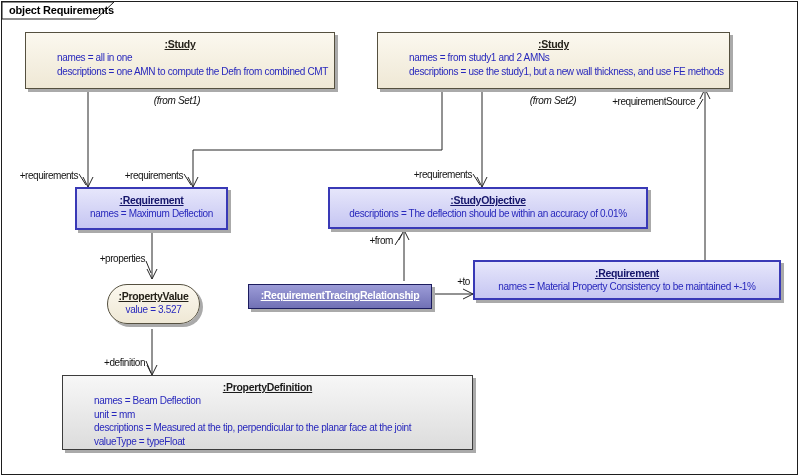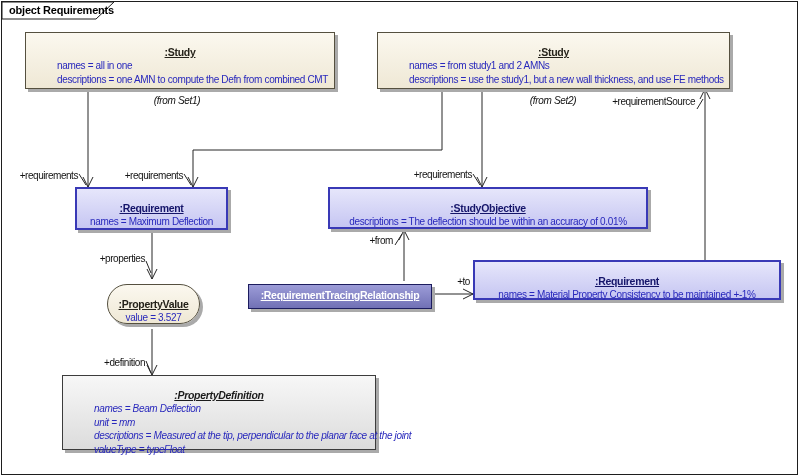--- a/index.html
+++ b/index.html
@@ -12,21 +12,21 @@
   .tab-text{
     position:absolute;left:9px;top:4px;font-size:11px;font-weight:bold;
     color:#000;letter-spacing:-0.2px;white-space:nowrap;
   }
   .box{
     position:absolute;box-sizing:border-box;
     box-shadow:3px 3px 0 #aaaaaa;
   }
   .box .title{
     font-size:10.5px;font-weight:bold;text-align:center;
-    text-decoration:underline;padding-top:12px;letter-spacing:-0.3px;
+    text-decoration:underline;padding-top:4px;letter-spacing:-0.3px;
     white-space:nowrap;line-height:14px;
   }
   .box .bline{
     font-size:10px;letter-spacing:-0.35px;line-height:13.5px;
     white-space:nowrap;color:#2828bc;
   }
   .beige{background:linear-gradient(180deg,#fbf8ef 0%,#efe8d5 100%);border:1px solid #55503f;}
   .beige .title{color:#25221a;}
   .lav{background:linear-gradient(180deg,#e6e6fb 0%,#c6c6f2 100%);border:2px solid #3939b6;}
   .lav .title{color:#15156a;}
@@ -114,21 +114,21 @@
 
   <div class="box rtr" style="left:248px;top:284px;width:184px;height:25px;">
     <div class="title">:RequirementTracingRelationship</div>
   </div>
 
   <div class="box lav centered" style="left:473px;top:260px;width:308px;height:40px;">
     <div class="title">:Requirement</div>
     <div class="bline">names = Material Property Consistency to be maintained +-1%</div>
   </div>
 
-  <div class="box gray pad-left2" style="left:62px;top:375px;width:314px;height:75px;font-style:italic;">
+  <div class="box gray pad-left2" style="left:62px;top:375px;width:411px;height:75px;">
     <div class="title">:PropertyDefinition</div>
     <div class="bline">names = Beam Deflection</div>
     <div class="bline">unit = mm</div>
     <div class="bline">descriptions = Measured at the tip, perpendicular to the planar face at the joint</div>
     <div class="bline">valueType = typeFloat</div>
   </div>
 
   <div class="ann" style="left:137px;top:95px;width:80px;">(from Set1)</div>
   <div class="ann" style="left:513px;top:95px;width:80px;">(from Set2)</div>
 

